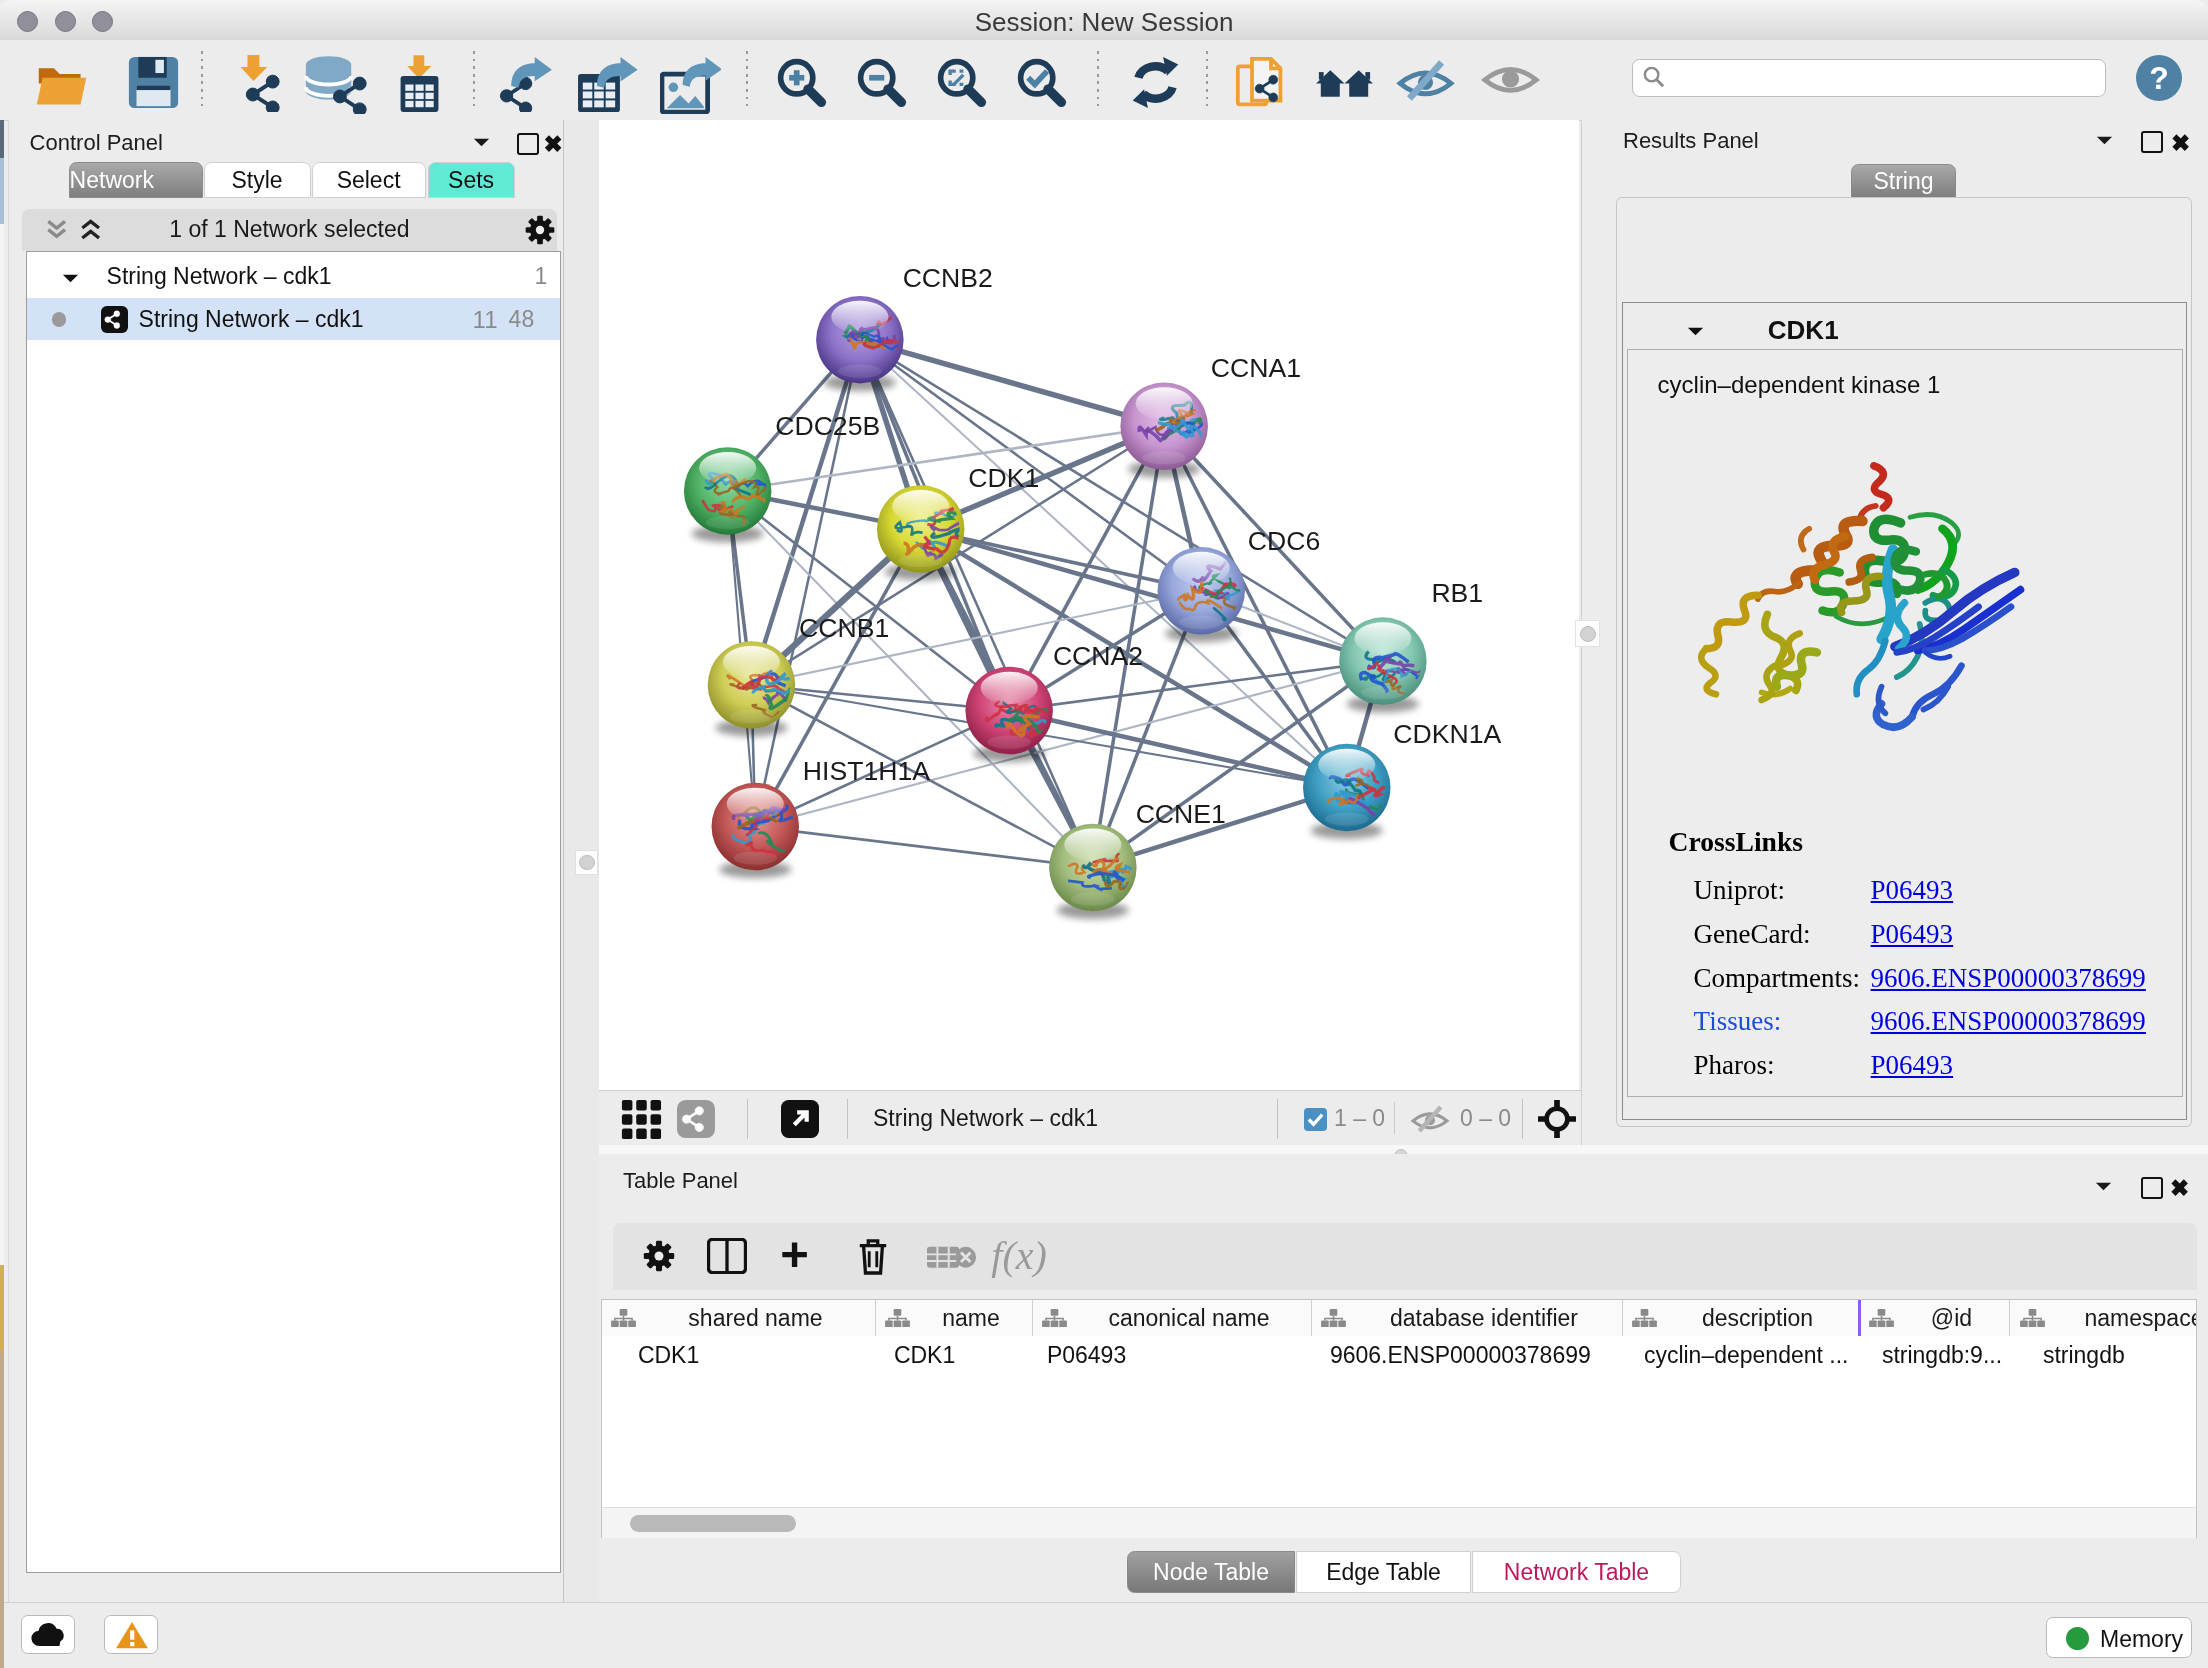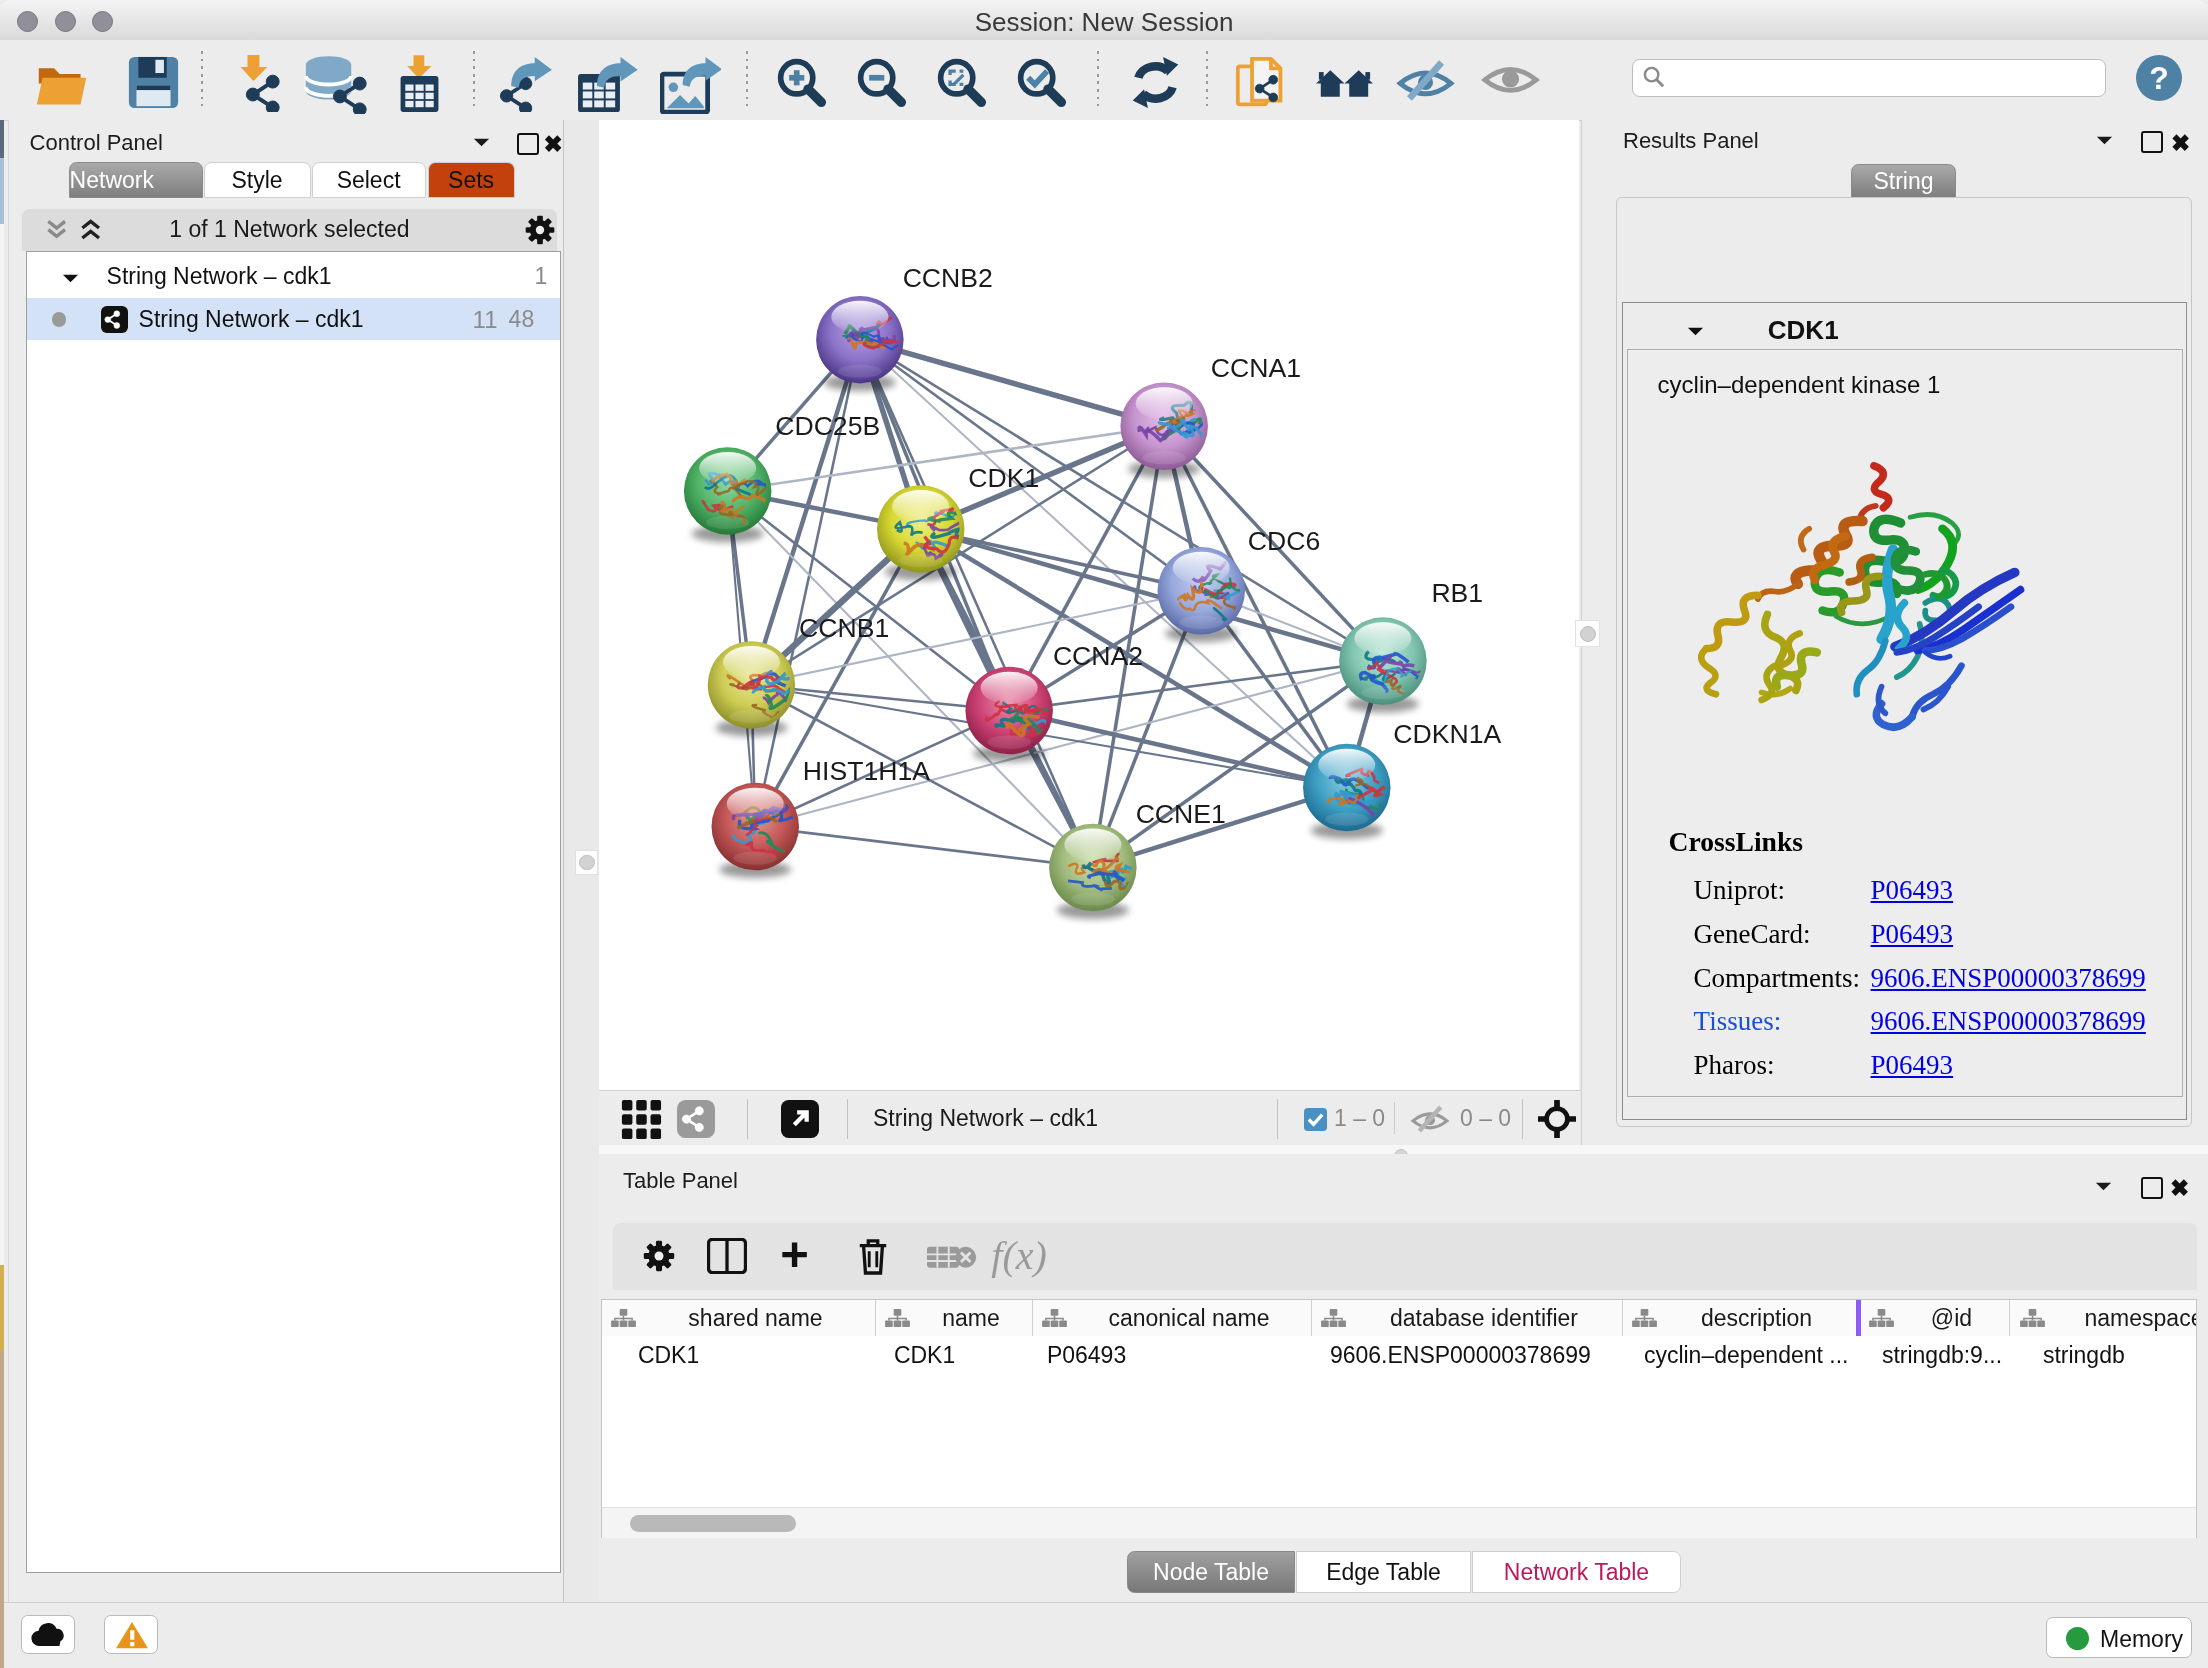--- a/index.html
+++ b/index.html
@@ -182,21 +182,21 @@
 <div class="abs panelTitle" style="left:21px;top:9.5px">Control Panel</div>
 <div class="abs" style="left:463px;top:13.3px"><svg width="19" height="19" viewBox="0 0 20 20" xmlns="http://www.w3.org/2000/svg" style="">
         <path d="M2 6 h16 l-8 8 Z" fill="#1a1a1a"></path>
       </svg></div>
 <div class="abs" style="left:508px;top:13.3px;width:18px;height:18px;border:2.4px solid #111;border-radius:2.9px"></div>
 <div class="abs" style="left:535px;top:11.4px;font-size:23px;font-weight:bold;color:#111">✖</div>
 <div class="abs" style="left:60px;top:42px;height:36px">
 <div class="abs" style="left:0px;top:0;width:134px;height:36px;background:linear-gradient(#a9a9a9,#7e7e7e);color:#fff;border:1px solid #8a8a8a;border-radius:7.6px 7.6px 0 0;box-sizing:border-box;text-align:left;font-size:23px;line-height:34px">Network</div>
 <div class="abs" style="left:135px;top:0;width:107px;height:36px;background:#fff;color:#111;border:1px solid #cfcfcf;border-radius:7.6px 7.6px 0 0;box-sizing:border-box;text-align:center;font-size:23px;line-height:34px">Style</div>
 <div class="abs" style="left:243px;top:0;width:114px;height:36px;background:#fff;color:#111;border:1px solid #cfcfcf;border-radius:7.6px 7.6px 0 0;box-sizing:border-box;text-align:center;font-size:23px;line-height:34px">Select</div>
-<div class="abs" style="left:359px;top:0;width:87px;height:36px;background:#c2410c;color:#111;border:1px solid #cfcfcf;border-radius:7.6px 7.6px 0 0;box-sizing:border-box;text-align:center;font-size:23px;line-height:34px">Sets</div>
+<div class="abs" style="left:359px;top:0;width:87px;height:36px;background:#5eead4;color:#111;border:1px solid #cfcfcf;border-radius:7.6px 7.6px 0 0;box-sizing:border-box;text-align:center;font-size:23px;line-height:34px">Sets</div>
 </div>
 <div class="abs" style="left:13.3px;top:89px;width:535px;height:42px;background:#dcdcdc;border-radius:7.6px 7.6px 0 0">
 <svg width="34" height="25" viewBox="0 0 36 30" style="position:absolute;left:21px;top:8.6px">
         <g fill="none" stroke="#8a8a8a" stroke-width="4">
           <path d="M4 4 l10 8 10 -8"></path>
           <path d="M4 14 l10 8 10 -8"></path>
         </g>
       </svg>
 <svg width="34" height="25" viewBox="0 0 36 30" style="position:absolute;left:55px;top:8.6px">
         <g fill="none" stroke="#222" stroke-width="4">
@@ -815,21 +815,21 @@
               <g fill="#8a8a8a">
                 <rect x="9" y="1" width="8" height="7" rx="1"></rect>
                 <rect x="0" y="13" width="8" height="7" rx="1"></rect>
                 <rect x="9" y="13" width="8" height="7" rx="1"></rect>
                 <rect x="18" y="13" width="8" height="7" rx="1"></rect>
                 <path d="M13 8 v3 M4 13 v-2 h18 v2 M13 11 v2" stroke="#8a8a8a" stroke-width="1.6" fill="none"></path>
               </g>
             </svg></div>
 <div class="abs" style="left:38px;right:3.8px;top:4.8px;text-align:center;font-size:23px;color:#1a1a1a;white-space:nowrap;overflow:hidden">database identifier</div>
 </div>
-<div class="abs" style="left:1021px;top:0;width:238px;height:36px;border-right:5px solid #8b5cf6;box-sizing:border-box">
+<div class="abs" style="left:1021px;top:0;width:238px;height:36px;border-right:3px solid #8b5cf6;box-sizing:border-box">
 <div class="abs" style="left:9.5px;top:7.6px"><svg width="25" height="21" viewBox="0 0 26 22" xmlns="http://www.w3.org/2000/svg" style="">
               <g fill="#8a8a8a">
                 <rect x="9" y="1" width="8" height="7" rx="1"></rect>
                 <rect x="0" y="13" width="8" height="7" rx="1"></rect>
                 <rect x="9" y="13" width="8" height="7" rx="1"></rect>
                 <rect x="18" y="13" width="8" height="7" rx="1"></rect>
                 <path d="M13 8 v3 M4 13 v-2 h18 v2 M13 11 v2" stroke="#8a8a8a" stroke-width="1.6" fill="none"></path>
               </g>
             </svg></div>
 <div class="abs" style="left:38px;right:3.8px;top:4.8px;text-align:center;font-size:23px;color:#1a1a1a;white-space:nowrap;overflow:hidden">description</div>

